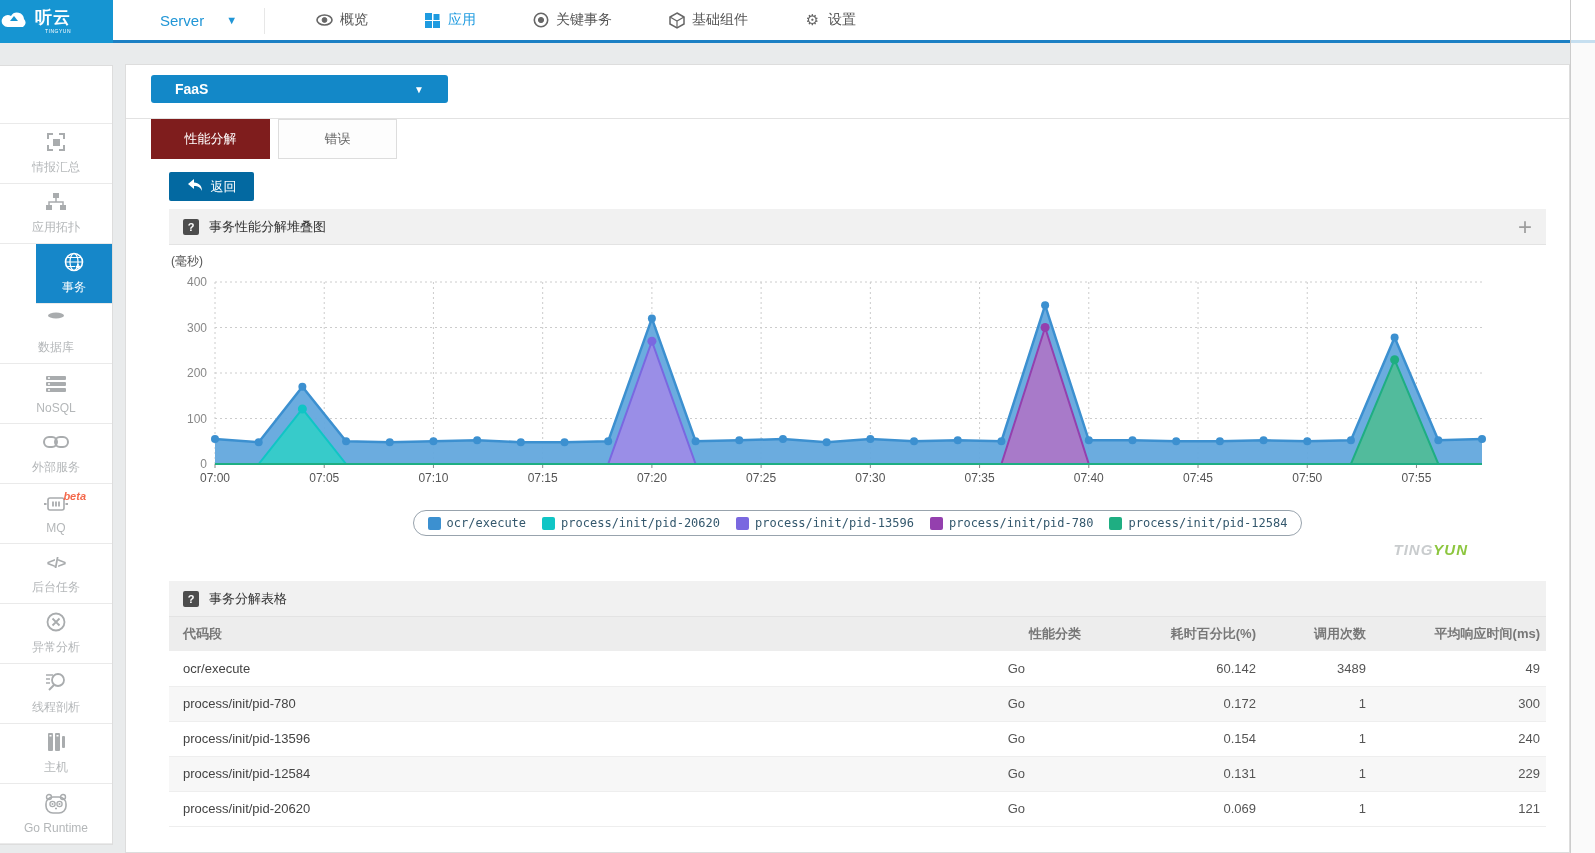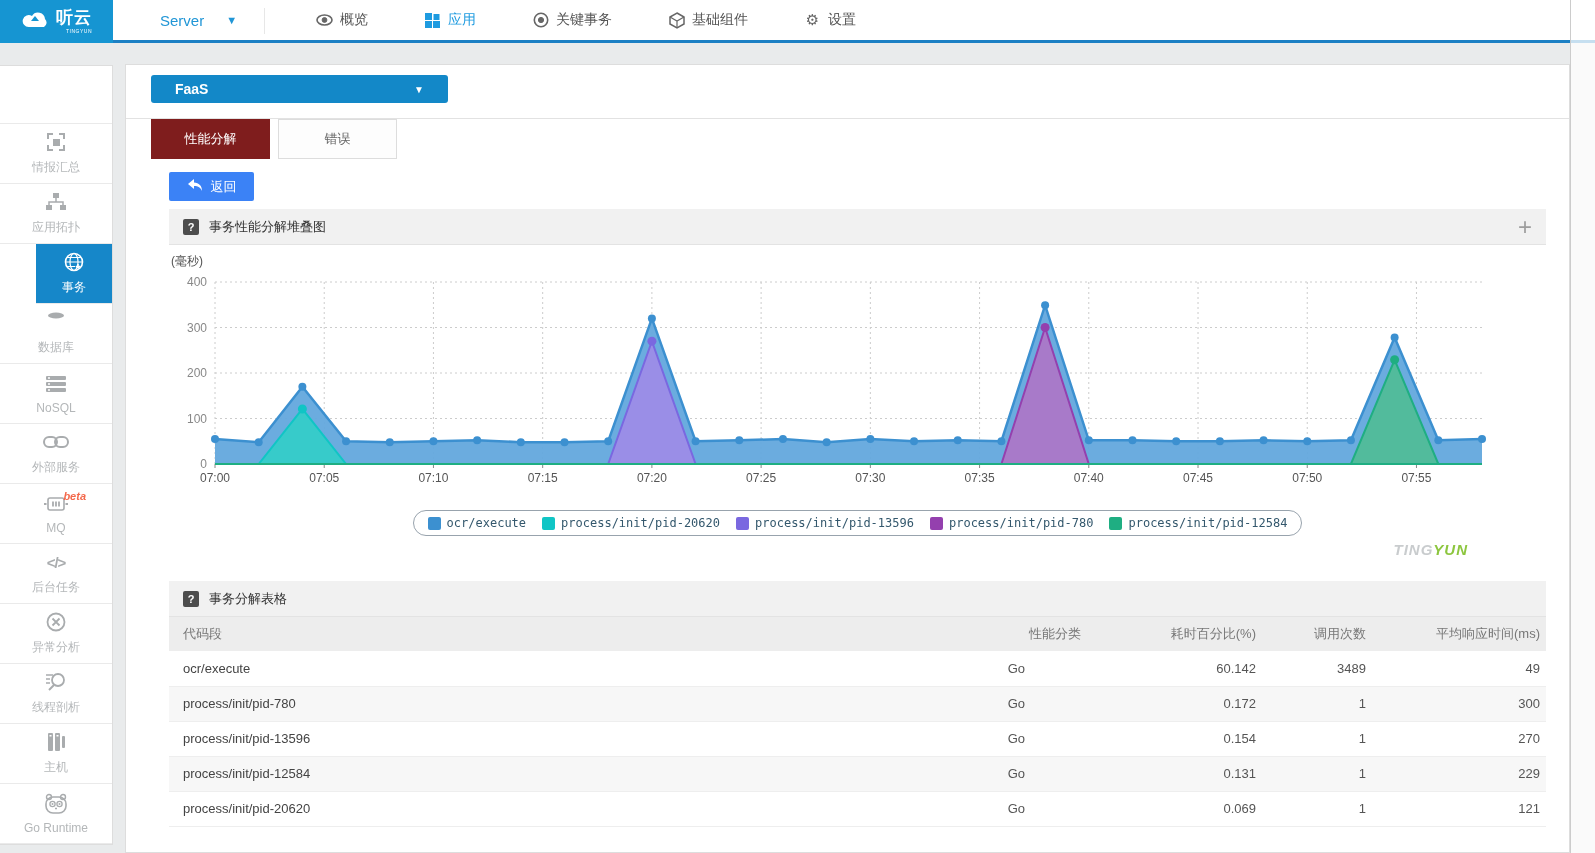--- a/index.html
+++ b/index.html
@@ -1,21 +1,21 @@
 <!DOCTYPE html>
 <html><head>
 <meta charset="utf-8">
 <style>
   * { box-sizing: border-box; margin: 0; padding: 0; }
   html,body { width:1595px; height:853px; overflow:hidden; }
   body { background:#e9ebec; font-family:"Liberation Sans","DejaVu Sans",sans-serif; position:relative; color:#555; }
 
   
   .topnav { position:absolute; top:0; left:0; width:1595px; height:43px; background:#fff; border-bottom:3px solid #1c80c4; z-index:5; }
-  .logo { position:absolute; left:0; top:0; width:113px; height:43px; background:#1695d2; display:flex; align-items:center; justify-content:center; gap:5px; }
+  .logo { position:absolute; left:0; top:0; width:113px; height:43px; background:#1695d2; display:flex; align-items:center; gap:5px; }
   .logo .cn { color:#fff; font-size:17px; font-weight:bold; letter-spacing:1px; line-height:1; }
   .logo .sub { color:#fff; font-size:5px; letter-spacing:.5px; display:block; text-align:right; margin-top:1px; }
   .product { position:absolute; left:160px; top:0; height:40px; display:flex; align-items:center; gap:22px; color:#2196d6; font-size:15px; cursor:pointer; }
   .product .caret { color:#2196d6; font-size:11px; }
   .nav-sep { position:absolute; left:264px; top:8px; height:26px; border-left:1px solid #e7e7e7; }
   .navitems { position:absolute; left:288px; top:0; height:40px; display:flex; }
   .navitem { display:flex; align-items:center; gap:7px; padding:0 28px; font-size:14px; color:#555; cursor:pointer; }
   .navitem .ni { width:17px; height:17px; display:inline-flex; align-items:center; justify-content:center; color:#666; font-size:15px; }
   .navitem.active, .navitem.active .ni { color:#1e9be0; }
   .navitem.active svg * { stroke:#1e9be0; }
@@ -42,21 +42,21 @@
   
   .main { position:absolute; left:125px; top:64px; width:1445px; height:789px; background:#fff; border:1px solid #ddd; }
   .selrow { position:relative; height:54px; border-bottom:1px solid #e2e2e2; }
   .appselect { position:absolute; left:25px; top:10px; width:297px; height:28px; background:#1388c8; border-radius:3px; color:#fff; font-size:14px; font-weight:bold; display:flex; align-items:center; padding:0 24px; cursor:pointer; }
   .appselect .caret { margin-left:auto; font-size:10px; }
   .tabs { position:relative; height:40px; }
   .tab { position:absolute; top:0; height:40px; width:119px; display:flex; align-items:center; justify-content:center; font-size:13px; cursor:pointer; }
   .tab.active { left:25px; background:#7f1d1d; color:#fff; }
   .tab.plain { left:152px; background:#fdfdfd; border:1px solid #ddd; color:#666; }
 
-  .backbtn { position:absolute; left:43px; top:107px; width:85px; height:29px; background:#3b82f6; border-radius:2px; color:#fff; font-size:13px; display:flex; align-items:center; justify-content:center; gap:8px; cursor:pointer; }
+  .backbtn { position:absolute; left:43px; top:107px; width:85px; height:29px; background:#0369a1; border-radius:2px; color:#fff; font-size:13px; display:flex; align-items:center; justify-content:center; gap:8px; cursor:pointer; }
 
   .panel { position:absolute; left:43px; width:1377px; }
   .panel1 { top:144px; }
   .panel2 { top:516px; }
   .phead { height:36px; background:#f1f1f1; border-bottom:1px solid #e3e3e3; display:flex; align-items:center; padding:0 14px; gap:10px; }
   .qbadge { width:16px; height:16px; background:#4d4d4d; border-radius:2px; color:#fff; font-size:11px; font-weight:bold; display:flex; align-items:center; justify-content:center; cursor:pointer; }
   .ptitle { font-size:13px; color:#333; }
   .expand { margin-left:auto; color:#9d9d9d; font-size:24px; font-weight:300; cursor:pointer; line-height:1; }
 
   .chartbody { position:relative; padding-top:8px; }
@@ -64,21 +64,21 @@
   .legend { margin:4px auto 0; width:fit-content; border:1px solid #98a3ad; border-radius:14px; padding:5px 14px; display:flex; align-items:center; gap:16px; }
   .legitem { display:flex; align-items:center; gap:6px; cursor:pointer; }
   .legswatch { width:13px; height:13px; border-radius:2px; }
   .leglabel { font-size:13px; color:#34586d; font-family:"DejaVu Sans Mono","Liberation Mono",monospace; font-size:12px; }
   .watermark { position:absolute; right:78px; bottom:-22px; font-size:15px; font-style:italic; font-weight:bold; letter-spacing:1px; }
   .watermark .ting { color:#c9ccce; }
   .watermark .yun { color:#8dc63f; }
 
   
   table { width:100%; border-collapse:collapse; }
-  th { height:34px; background:#ededed; font-weight:normal; font-size:13px; color:#777; }
+  th { height:34px; background:#ededed; font-weight:bold; font-size:13px; color:#777; }
   td { height:35px; font-size:13px; color:#555; border-bottom:1px solid #eee; }
   th:first-child, td:first-child { text-align:left; padding-left:14px; }
   th:not(:first-child), td:not(:first-child) { text-align:right; }
   .col-type { width:160px; }
   .col-pct { width:175px; }
   .col-calls { width:110px; }
   .col-avg { width:180px; padding-right:6px; }
   td.c-type { padding-right:56px; }
   tr.alt td { background:#f7f7f7; }
   td.codeseg { color:#444; cursor:pointer; }
@@ -462,21 +462,21 @@
             <td class="c-type">Go</td>
             <td>0.172</td>
             <td>1</td>
             <td class="col-avg">300</td>
           </tr>
           <tr>
             <td class="codeseg">process/init/pid-13596</td>
             <td class="c-type">Go</td>
             <td>0.154</td>
             <td>1</td>
-            <td class="col-avg">270</td>
+            <td class="col-avg">240</td>
           </tr>
           <tr class="alt">
             <td class="codeseg">process/init/pid-12584</td>
             <td class="c-type">Go</td>
             <td>0.131</td>
             <td>1</td>
             <td class="col-avg">229</td>
           </tr>
           <tr>
             <td class="codeseg">process/init/pid-20620</td>

